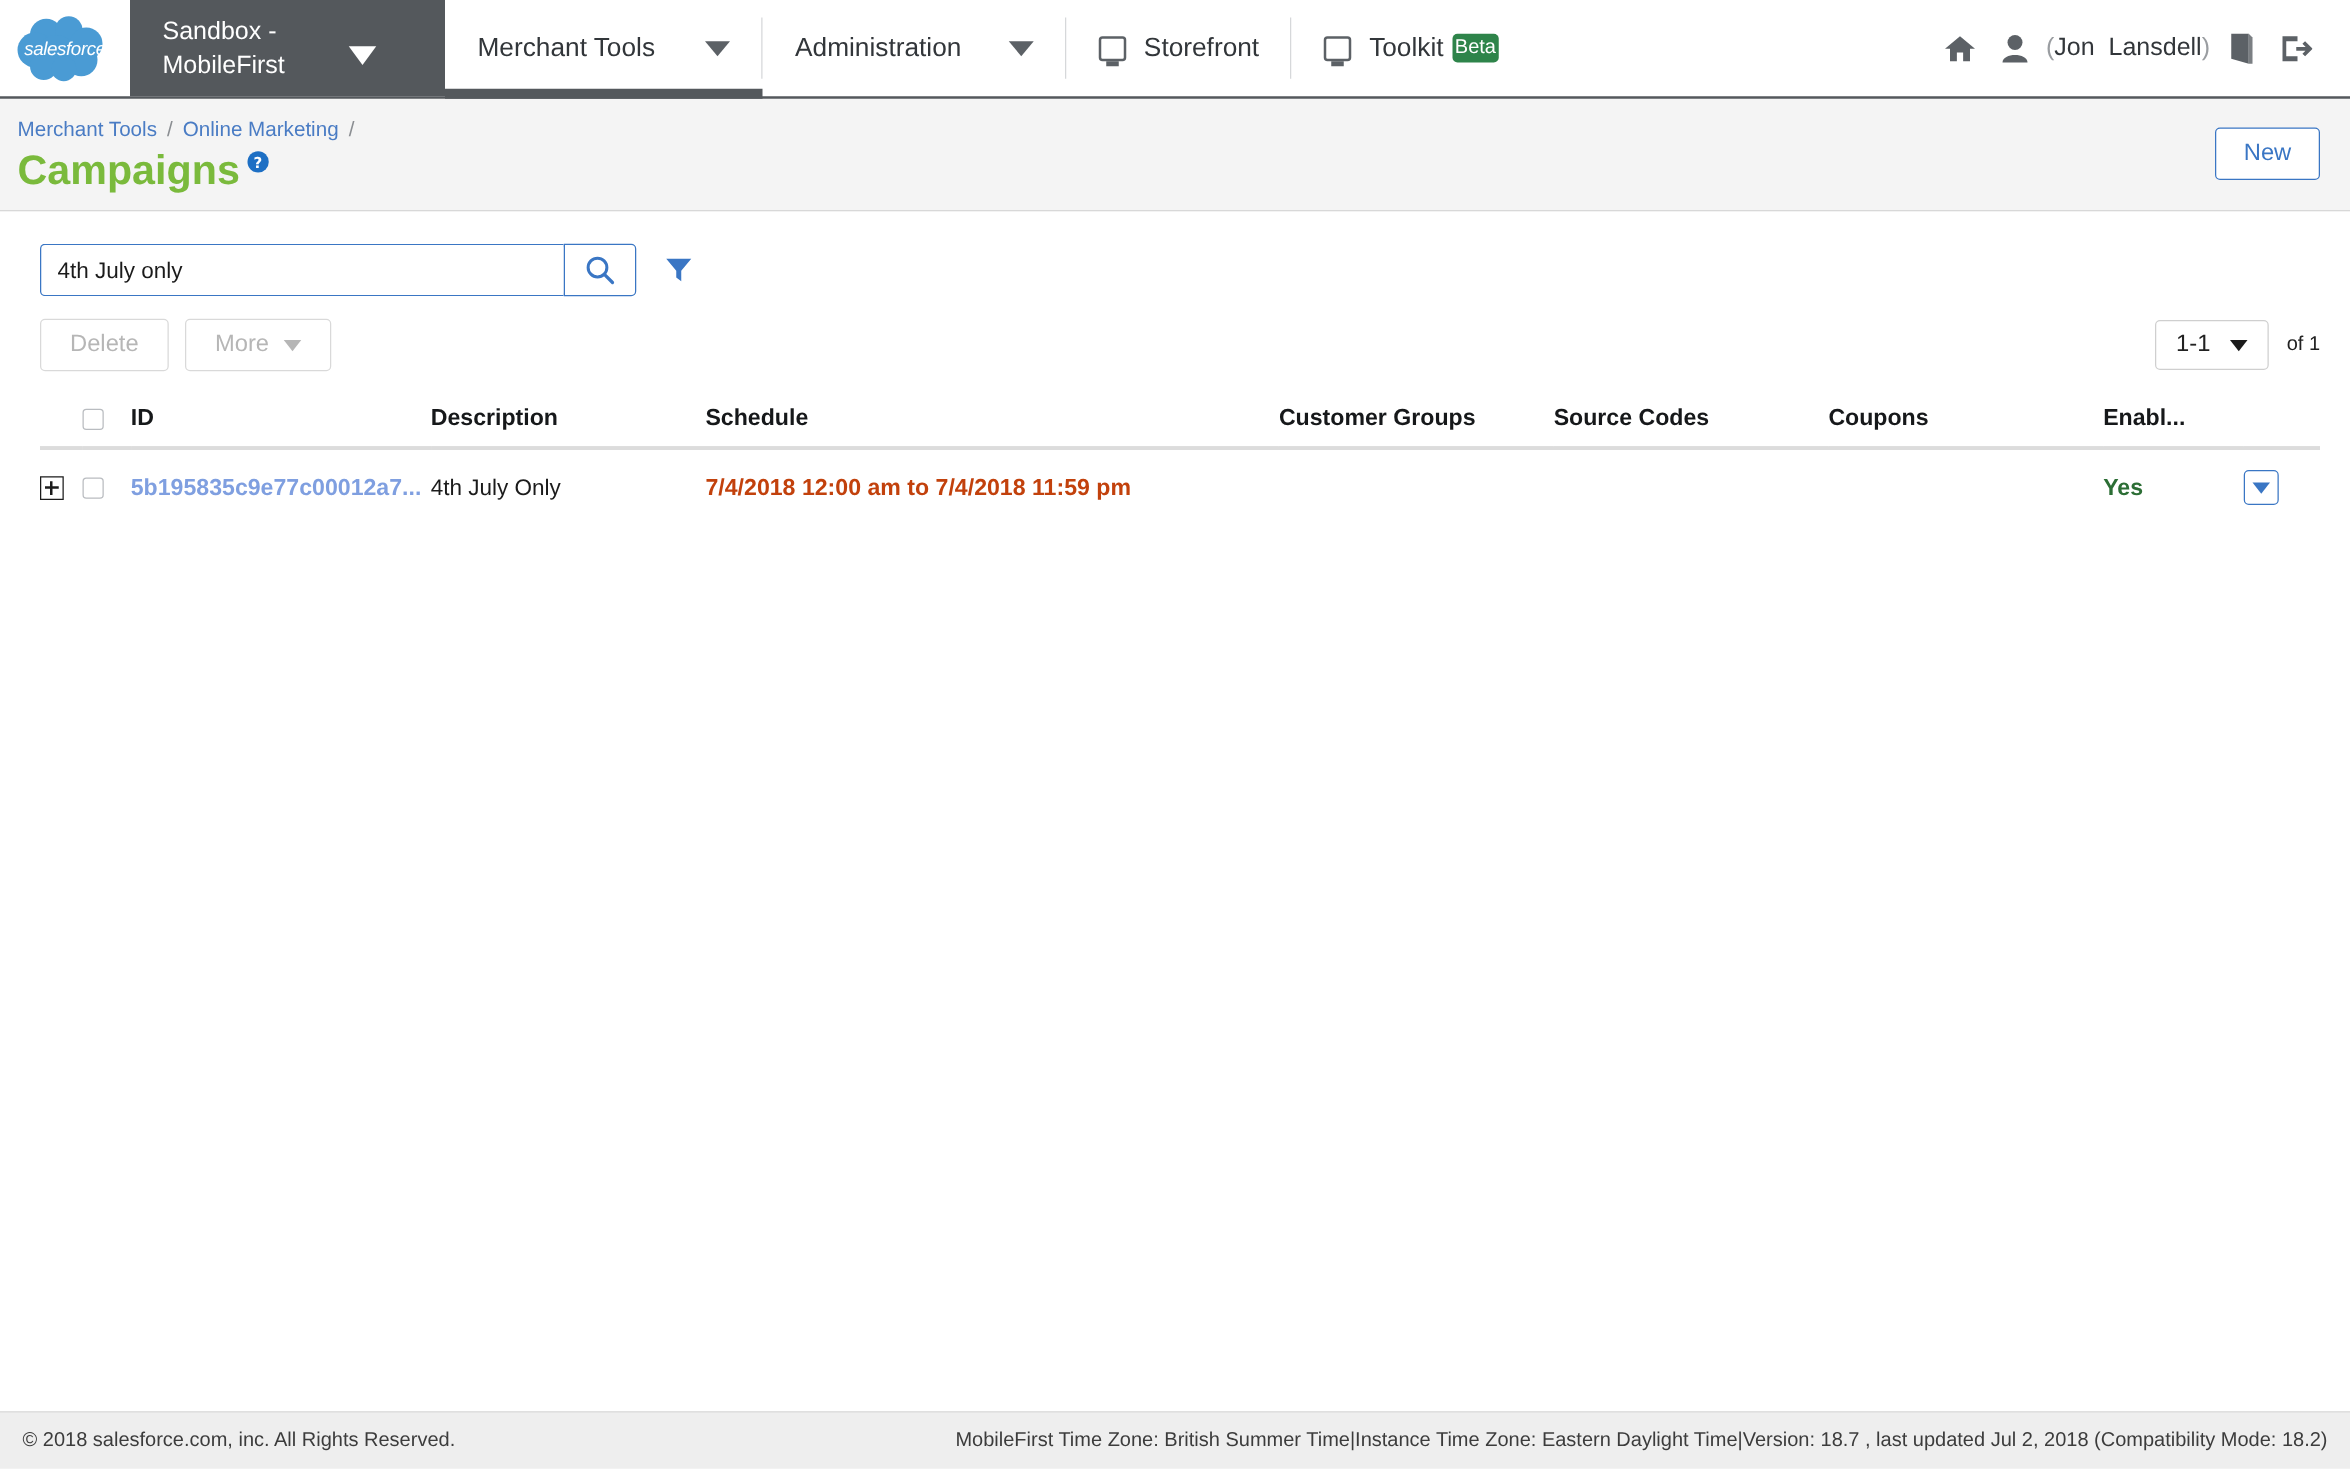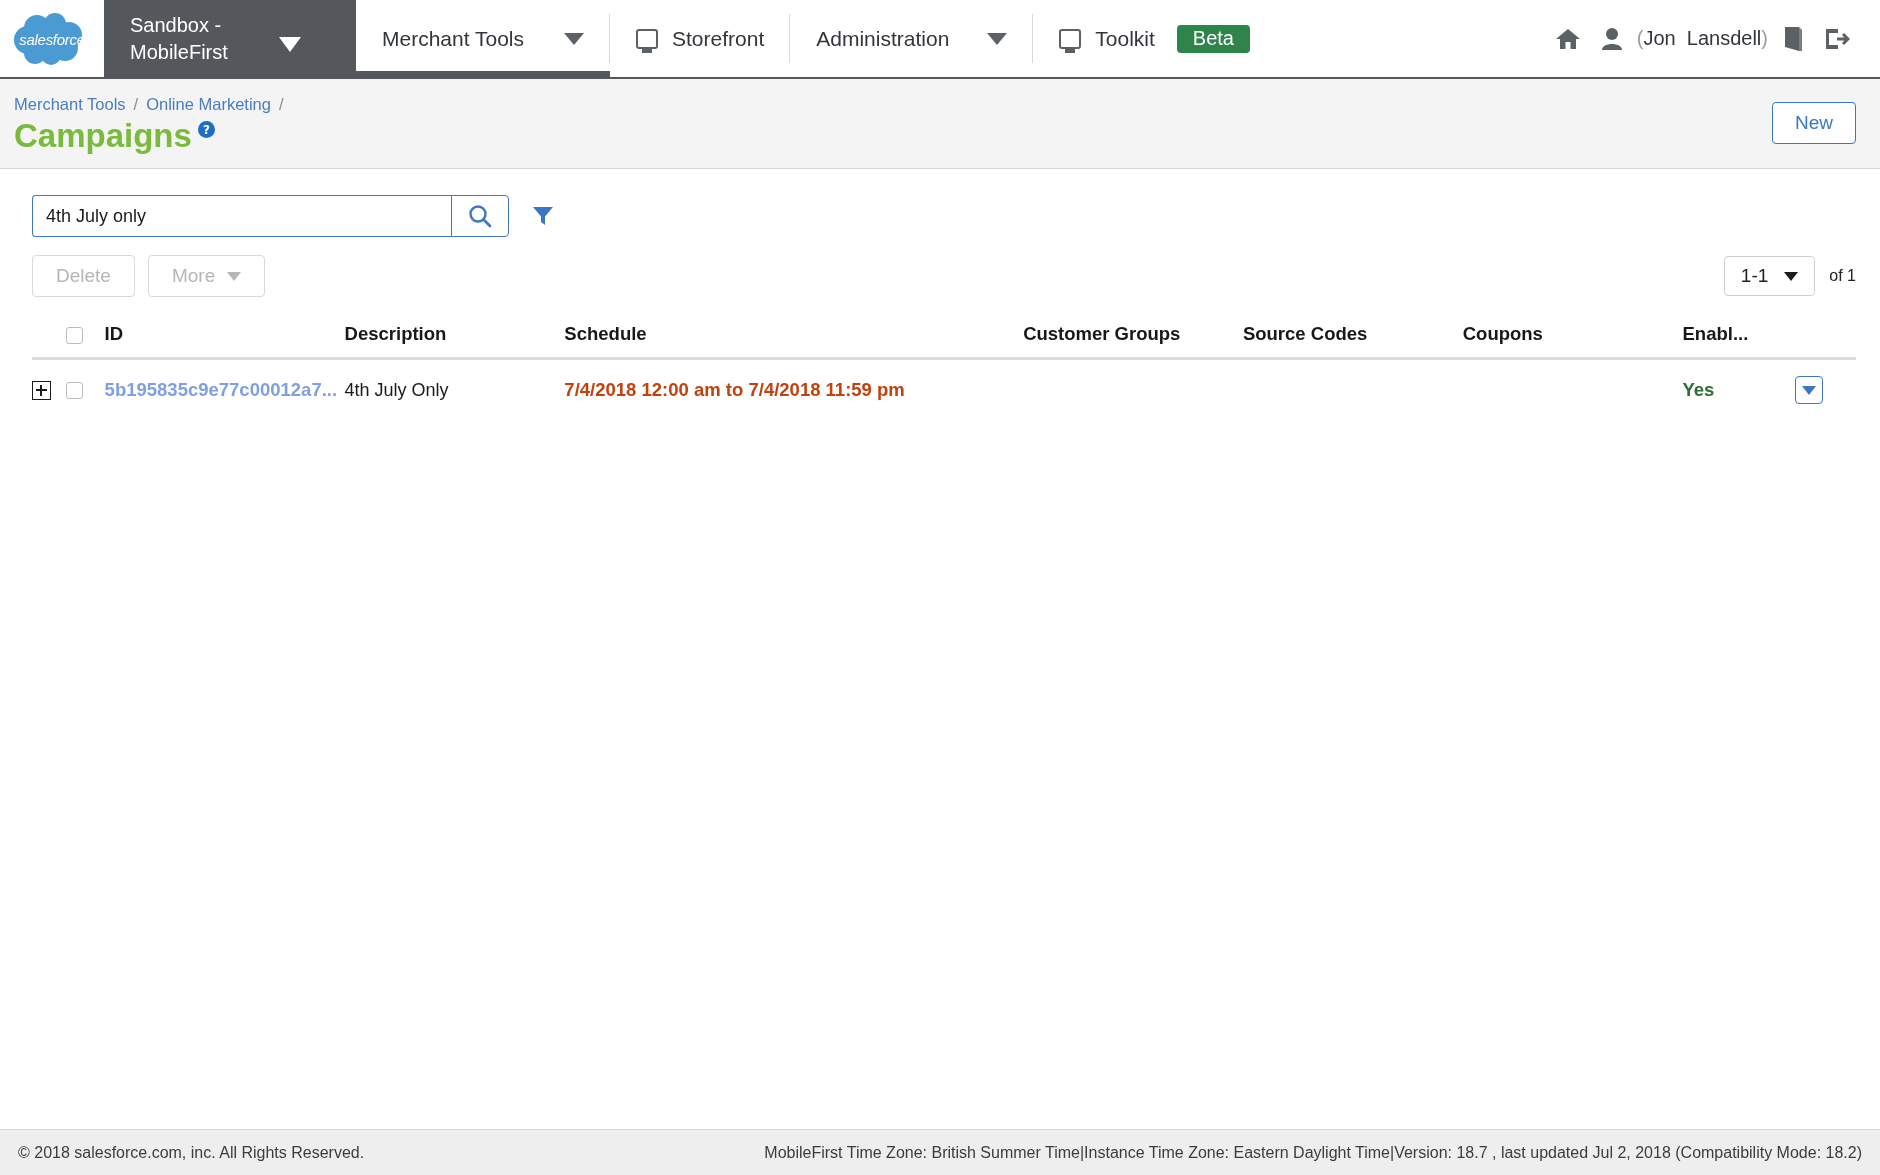--- a/index.html
+++ b/index.html
@@ -109,24 +109,24 @@
     content: "";
     position: absolute;
     left: 50%; transform: translateX(-50%);
     bottom: -6px;
     width: 10px; height: 3.5px;
     background: #5c6166;
   }
   .beta-badge {
     background: #2e844a;
     color: #fff;
-    font-size: 20px;
-    padding: 2px 16px 3px;
+    font-size: 16px;
+    padding: 2px 2px 3px;
     border-radius: 4px;
-    margin-left: 22px;
+    margin-left: 7px;
     font-weight: 400;
   }
   .nav-right {
     display: flex;
     align-items: center;
     margin-left: auto;
     padding-right: 20px;
     gap: 0px;
   }
   .nav-right .ic { margin: 0 10px; display: flex; align-items: center; cursor: pointer; }
@@ -399,27 +399,27 @@
   </div>
 
   <div class="navitems">
 
     <div class="navitem with-sep active">
       <span>Merchant Tools</span>
       <span class="dcaret"></span>
     </div>
 
     <div class="navitem with-sep">
+      <span>Administration</span>
+      <span class="dcaret tight"></span>
+    </div>
+
+    <div class="navitem with-sep">
       <span class="monitor-icon"></span>
       <span>Storefront</span>
-    </div>
-
-    <div class="navitem with-sep">
-      <span>Administration</span>
-      <span class="dcaret tight"></span>
     </div>
 
     <div class="navitem">
       <span class="monitor-icon"></span>
       <span>Toolkit</span>
       <span class="beta-badge">Beta</span>
     </div>
 
     <div class="nav-right">
       <span class="ic">

